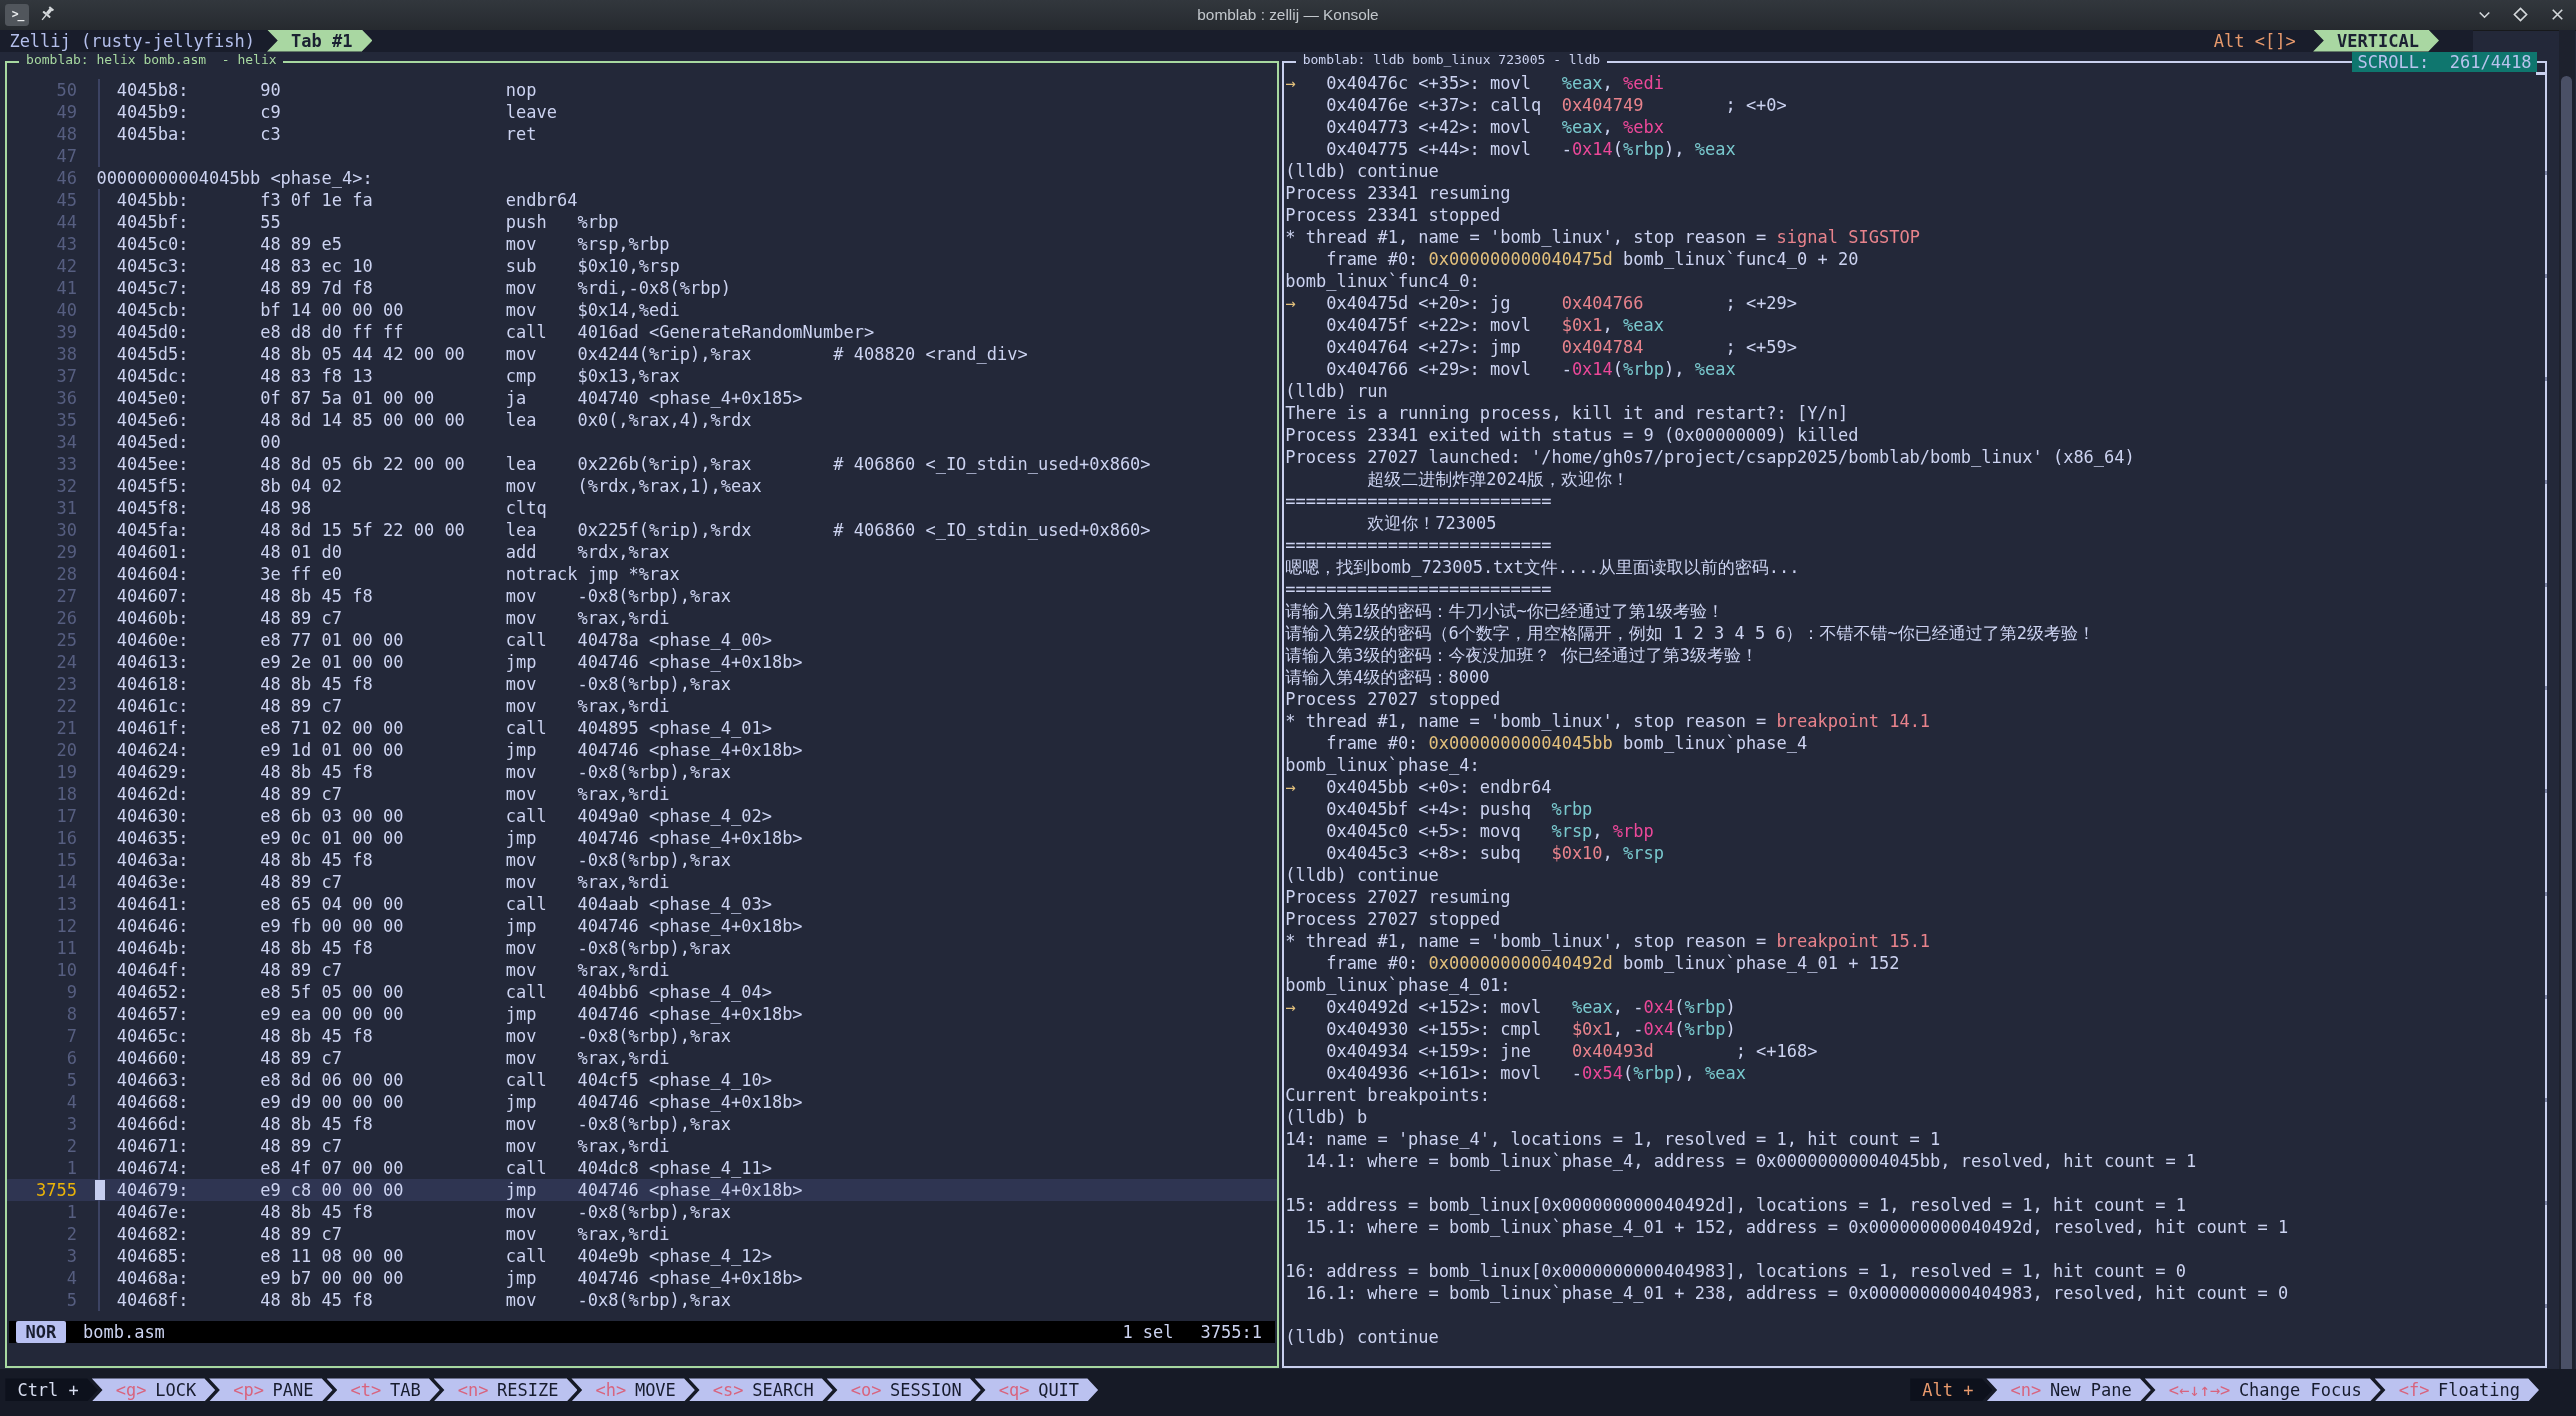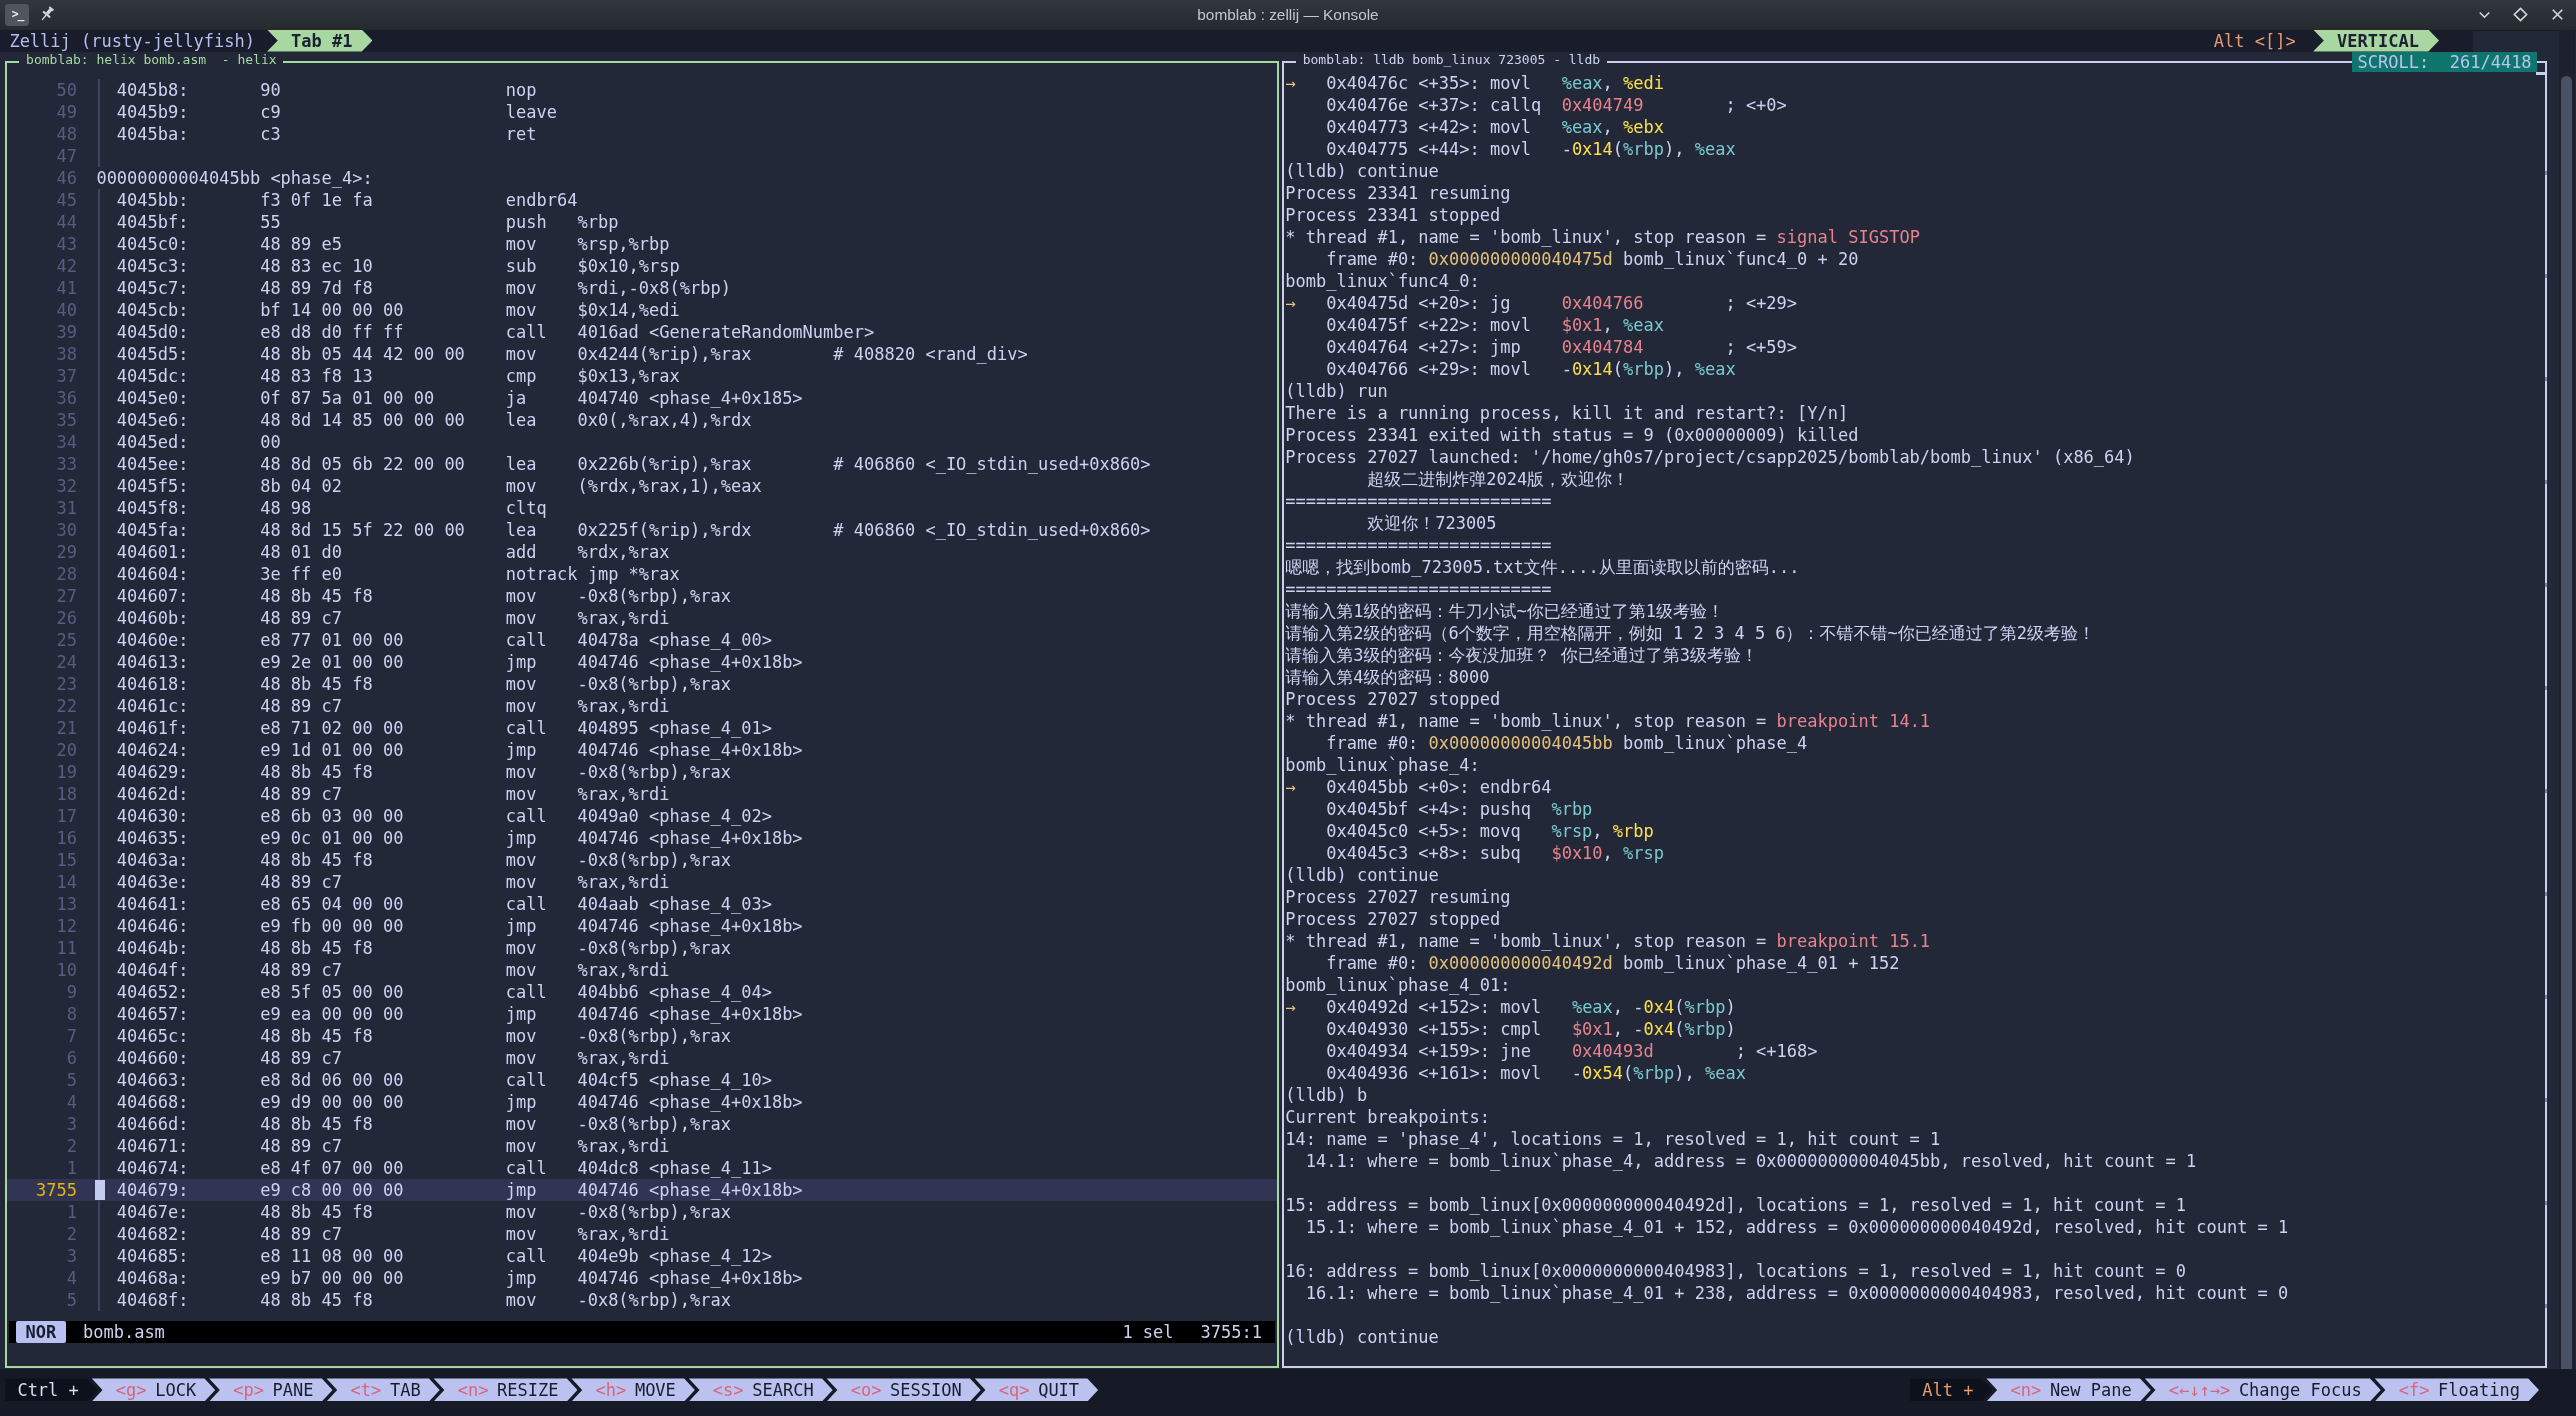--- a/index.html
+++ b/index.html
@@ -57,21 +57,21 @@
     display:flex;align-items:center;font-size:17px;color:#ccd3f1;}
   .mode-badge{margin-left:6.7px;background:#b9c1f2;color:#191e30;font-weight:bold;
     padding:0.7px 9.4px;border-radius:2px;}
   .file-name{margin-left:17.4px;}
   .hx-right{margin-left:auto;margin-right:13.4px;display:flex;}
   .hx-sel{margin-right:27px;}
 
   
   #lldb-rows{position:absolute;left:1.3px;top:8.7px;right:0;font-size:17px;}
   .tl{height:22px;line-height:22px;white-space:pre;}
-  .cd{color:#ccd3f1}.cy{color:#e3c07c}.cr{color:#e8838c}.cc{color:#79c9ce}.cg{color:#fde047}
+  .cd{color:#ccd3f1}.cy{color:#e3c07c}.cr{color:#e8838c}.cc{color:#79c9ce}.cg{color:#ec4899}
 
   
   .sbtrack{position:absolute;right:1.3px;top:29.5px;width:16px;height:1387px;background:#1d212d;}
   .sbthumb{position:absolute;left:2.7px;top:46px;width:10.7px;height:1326px;background:#4a5066;border-radius:5.4px;}
 
   
   .bottombar{position:absolute;left:0;top:1369px;width:2576px;height:48px;background:#161a26;}
   .keyrow{position:absolute;left:5.4px;right:37px;top:9.4px;height:23px;display:flex;align-items:stretch;font-size:17px;}
   .seg{display:flex;align-items:center;gap:8.7px;background:#bbc2f0;color:#171c2e;
     padding:0 19px 0 24px;margin-left:-6px;white-space:pre;
@@ -235,22 +235,22 @@
         <pre class="tl"><span class="cd">(lldb) continue</span></pre>
         <pre class="tl"><span class="cd">Process 27027 resuming</span></pre>
         <pre class="tl"><span class="cd">Process 27027 stopped</span></pre>
         <pre class="tl"><span class="cd">* thread #1, name = 'bomb_linux', stop reason = </span><span class="cr">breakpoint 15.1</span></pre>
         <pre class="tl"><span class="cd">    frame #0: </span><span class="cy">0x000000000040492d</span><span class="cd"> bomb_linux`phase_4_01 + 152</span></pre>
         <pre class="tl"><span class="cd">bomb_linux`phase_4_01:</span></pre>
         <pre class="tl"><span class="cy">→   </span><span class="cd">0x40492d &lt;+152&gt;: movl   </span><span class="cc">%eax</span><span class="cd">, -</span><span class="cg">0x4</span><span class="cd">(</span><span class="cc">%rbp</span><span class="cd">)</span></pre>
         <pre class="tl"><span class="cd">    0x404930 &lt;+155&gt;: cmpl   </span><span class="cr">$0x1</span><span class="cd">, -</span><span class="cg">0x4</span><span class="cd">(</span><span class="cc">%rbp</span><span class="cd">)</span></pre>
         <pre class="tl"><span class="cd">    0x404934 &lt;+159&gt;: jne    </span><span class="cr">0x40493d</span><span class="cd">        ; &lt;+168&gt;</span></pre>
         <pre class="tl"><span class="cd">    0x404936 &lt;+161&gt;: movl   -</span><span class="cg">0x54</span><span class="cd">(</span><span class="cc">%rbp</span><span class="cd">), </span><span class="cc">%eax</span></pre>
+        <pre class="tl"><span class="cd">Current breakpoints:</span></pre>
         <pre class="tl"><span class="cd">(lldb) b</span></pre>
-        <pre class="tl"><span class="cd">Current breakpoints:</span></pre>
         <pre class="tl"><span class="cd">14: name = 'phase_4', locations = 1, resolved = 1, hit count = 1</span></pre>
         <pre class="tl"><span class="cd">  14.1: where = bomb_linux`phase_4, address = 0x00000000004045bb, resolved, hit count = 1</span></pre>
         <pre class="tl"><span class="cd"></span></pre>
         <pre class="tl"><span class="cd">15: address = bomb_linux[0x000000000040492d], locations = 1, resolved = 1, hit count = 1</span></pre>
         <pre class="tl"><span class="cd">  15.1: where = bomb_linux`phase_4_01 + 152, address = 0x000000000040492d, resolved, hit count = 1</span></pre>
         <pre class="tl"><span class="cd"></span></pre>
         <pre class="tl"><span class="cd">16: address = bomb_linux[0x0000000000404983], locations = 1, resolved = 1, hit count = 0</span></pre>
         <pre class="tl"><span class="cd">  16.1: where = bomb_linux`phase_4_01 + 238, address = 0x0000000000404983, resolved, hit count = 0</span></pre>
         <pre class="tl"><span class="cd"></span></pre>
         <pre class="tl"><span class="cd">(lldb) continue</span></pre>

